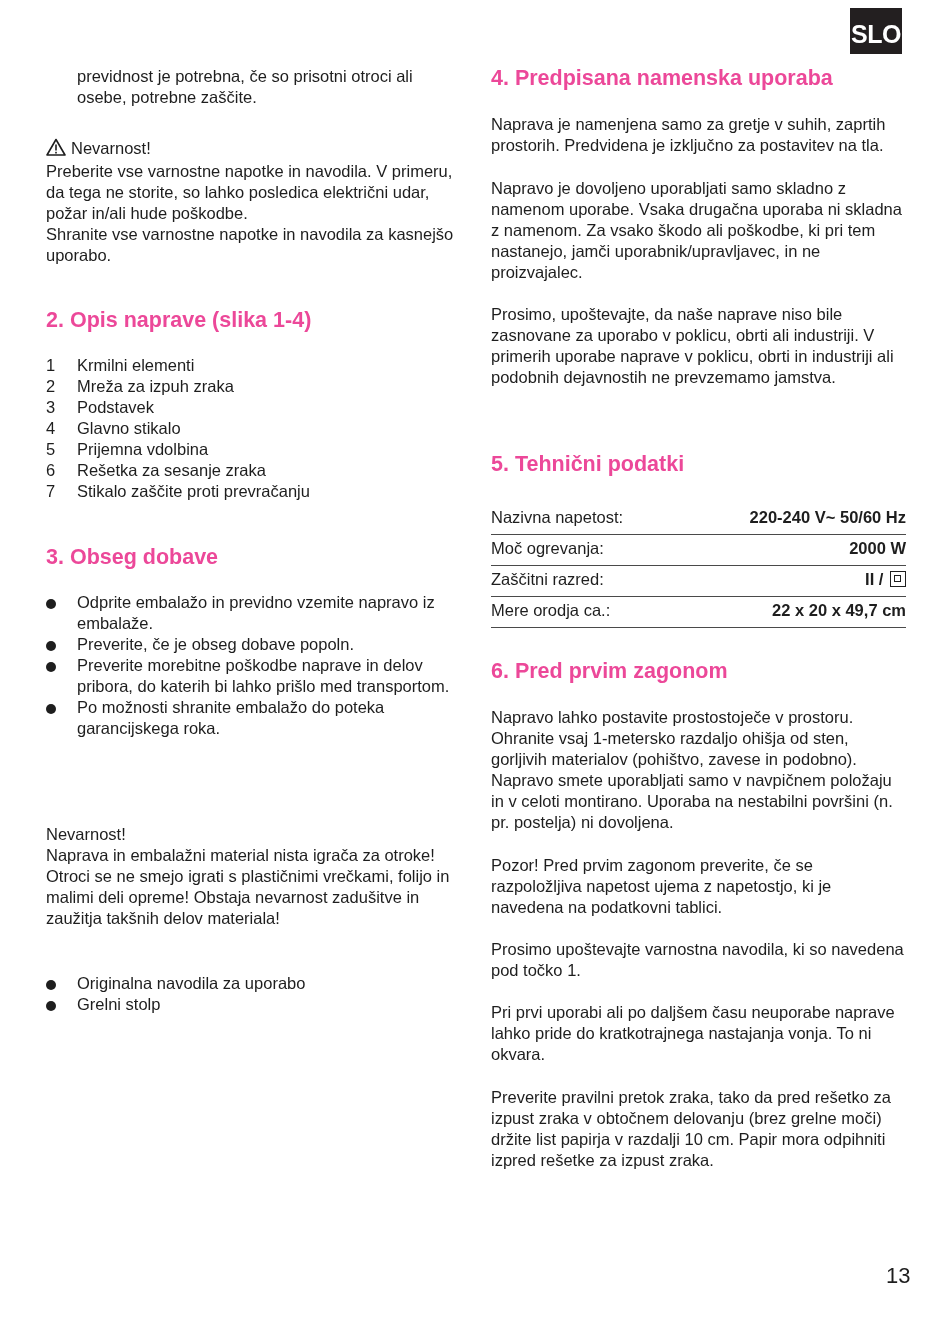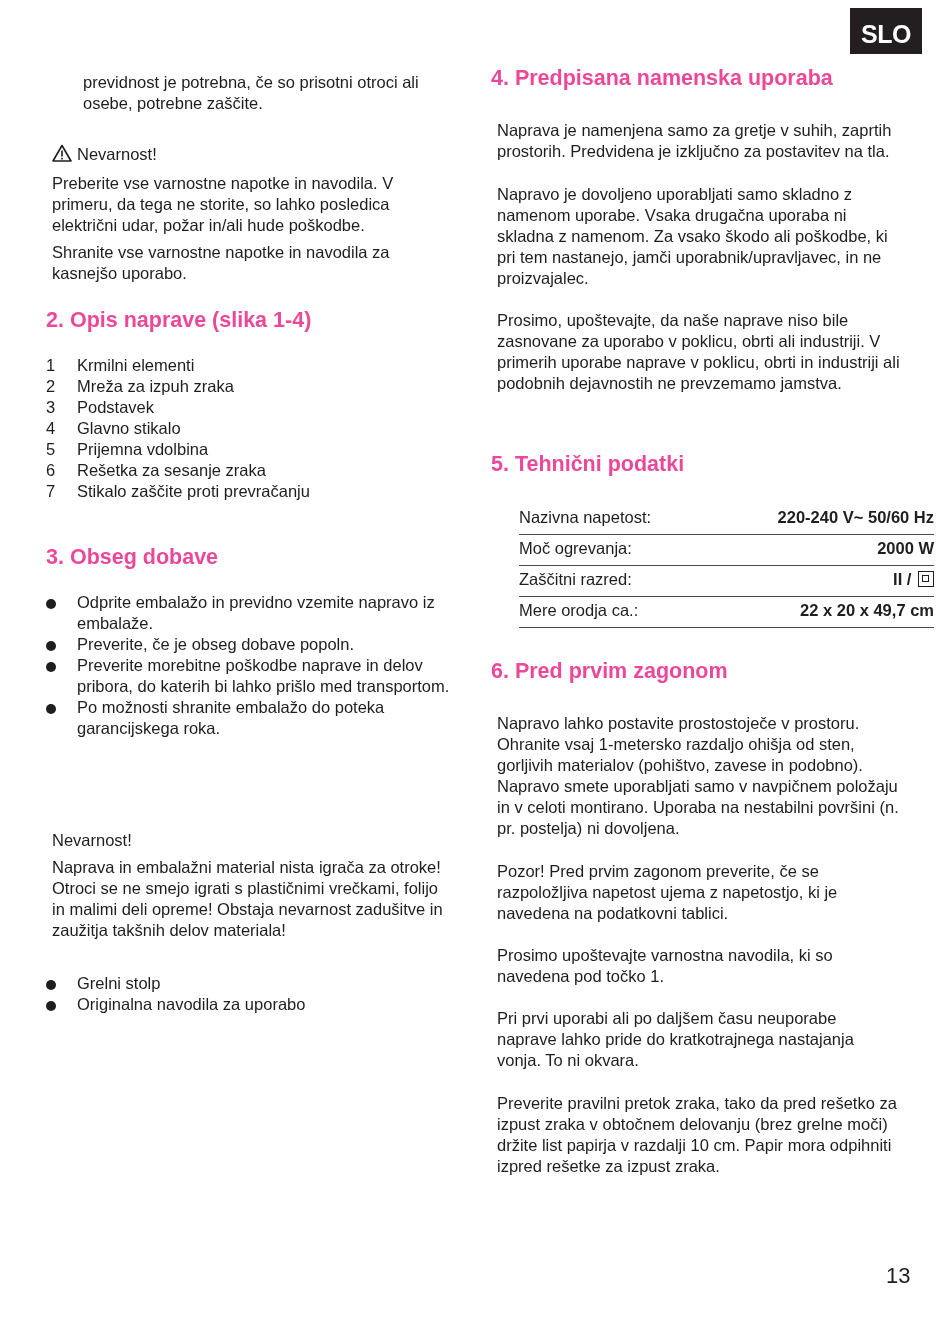--- a/index.html
+++ b/index.html
@@ -2,30 +2,30 @@
 <html><head>
 <meta charset="utf-8">
 <style>
   html, body { margin: 0; padding: 0; background: #ffffff; }
   body {
     width: 950px; height: 1333px; position: relative; overflow: hidden;
     font-family: "Liberation Sans", sans-serif; color: #1e1e1e;
     font-size: 16.5px; line-height: 21px;
   }
   .lang-badge {
-    position: absolute; left: 850px; top: 8px; width: 72px; height: 46px;
+    position: absolute; left: 850px; top: 8px; width: 52px; height: 46px;
     background: #231f20; color: #ffffff; font-weight: bold; font-size: 25px;
     display: flex; align-items: flex-end; justify-content: center; padding-bottom: 0;
     line-height: 40px; letter-spacing: -0.5px;
   }
   .col { position: absolute; top: 0; }
   .col-left { left: 46px; width: 415px; }
   .col-right { left: 491px; width: 415px; }
   .abs { position: absolute; left: 0; right: 0; }
-  p { margin: 6px; }
+  p { margin: 0; }
   .indent { padding-left: 31px; }
   .bold { font-weight: normal; }
   h2 { margin: 0; font-size: 21.5px; line-height: 26px; font-weight: bold; color: #ec4899; }
   .numlist, .bullist { list-style: none; margin: 0; padding: 0; }
   .numlist li, .bullist li { position: relative; padding-left: 31px; }
   .numlist .num { position: absolute; left: 0; top: 0; }
   .bullist .dot {
     position: absolute; left: 0; top: 7px; width: 10px; height: 10px;
     border-radius: 50%; background: #1e1e1e;
   }
@@ -86,36 +86,36 @@
     <li><span class="dot"></span><span>Preverite morebitne poškodbe naprave in delov pribora, do katerih bi lahko prišlo med transportom.</span></li>
     <li><span class="dot"></span><span>Po možnosti shranite embalažo do poteka garancijskega roka.</span></li>
   </ul>
 
   <div class="abs bold" style="top:824px;">
     <p>Nevarnost!</p>
     <p>Naprava in embalažni material nista igrača za otroke! Otroci se ne smejo igrati s plastičnimi vrečkami, folijo in malimi deli opreme! Obstaja nevarnost zadušitve in zaužitja takšnih delov materiala!</p>
   </div>
 
   <ul class="bullist abs" style="top:973px;">
+    <li><span class="dot"></span><span>Originalna navodila za uporabo</span></li>
     <li><span class="dot"></span><span>Grelni stolp</span></li>
-    <li><span class="dot"></span><span>Originalna navodila za uporabo</span></li>
   </ul>
 </div>
 
 <div class="col col-right">
 
   <h2 class="abs" style="top:65px;">4. Predpisana namenska uporaba</h2>
 
   <p class="abs" style="top:114px;">Naprava je namenjena samo za gretje v suhih, zaprtih prostorih. Predvidena je izključno za postavitev na tla.</p>
   <p class="abs" style="top:178px;">Napravo je dovoljeno uporabljati samo skladno z namenom uporabe. Vsaka drugačna uporaba ni skladna z namenom. Za vsako škodo ali poškodbe, ki pri tem nastanejo, jamči uporabnik/upravljavec, in ne proizvajalec.</p>
   <p class="abs" style="top:304px;">Prosimo, upoštevajte, da naše naprave niso bile zasnovane za uporabo v poklicu, obrti ali industriji. V primerih uporabe naprave v poklicu, obrti in industriji ali podobnih dejavnostih ne prevzemamo jamstva.</p>
 
   <h2 class="abs" style="top:451px;">5. Tehnični podatki</h2>
 
-  <table class="spec abs" style="top:504px;margin-left:28px;">
+  <table class="spec abs" style="top:504px;">
     <tbody>
         <tr>
       <td>Nazivna napetost:</td>
       <td class="val">220-240 V~ 50/60 Hz</td>
     </tr>
     <tr>
       <td>Moč ogrevanja:</td>
       <td class="val">2000 W</td>
     </tr>
     <tr>

